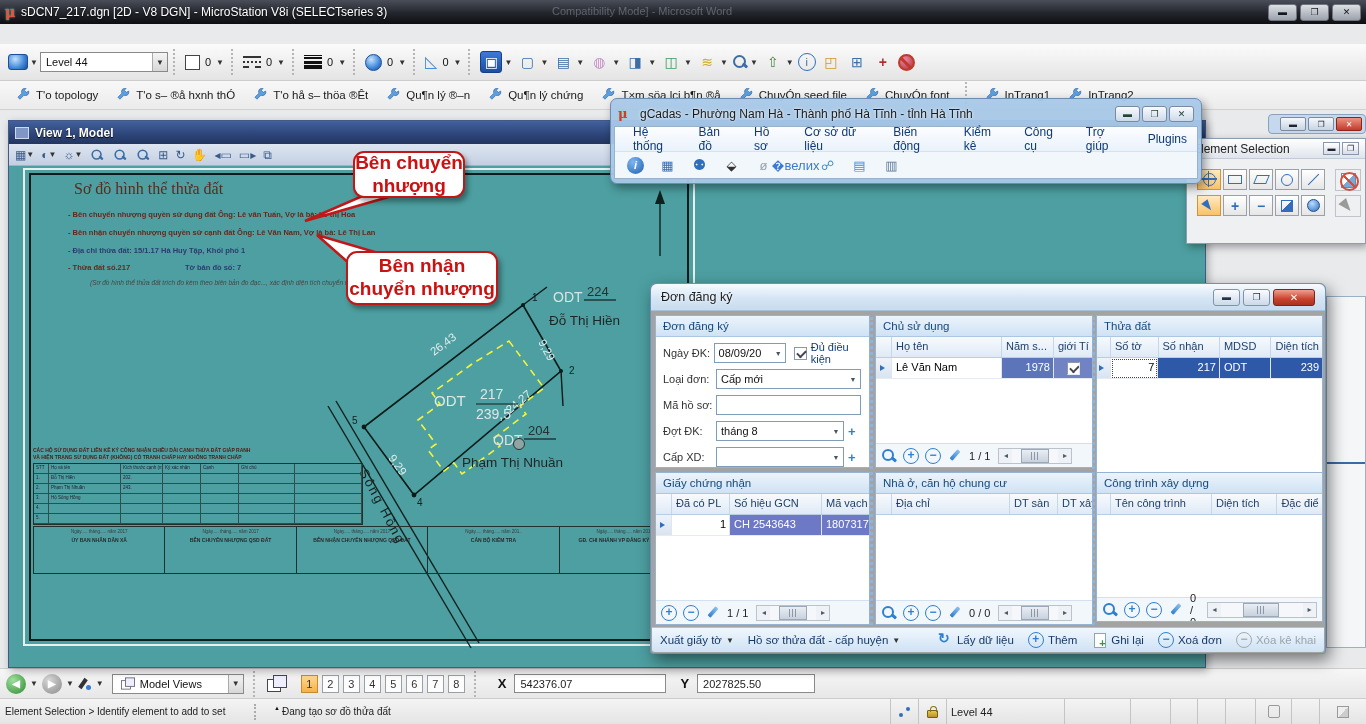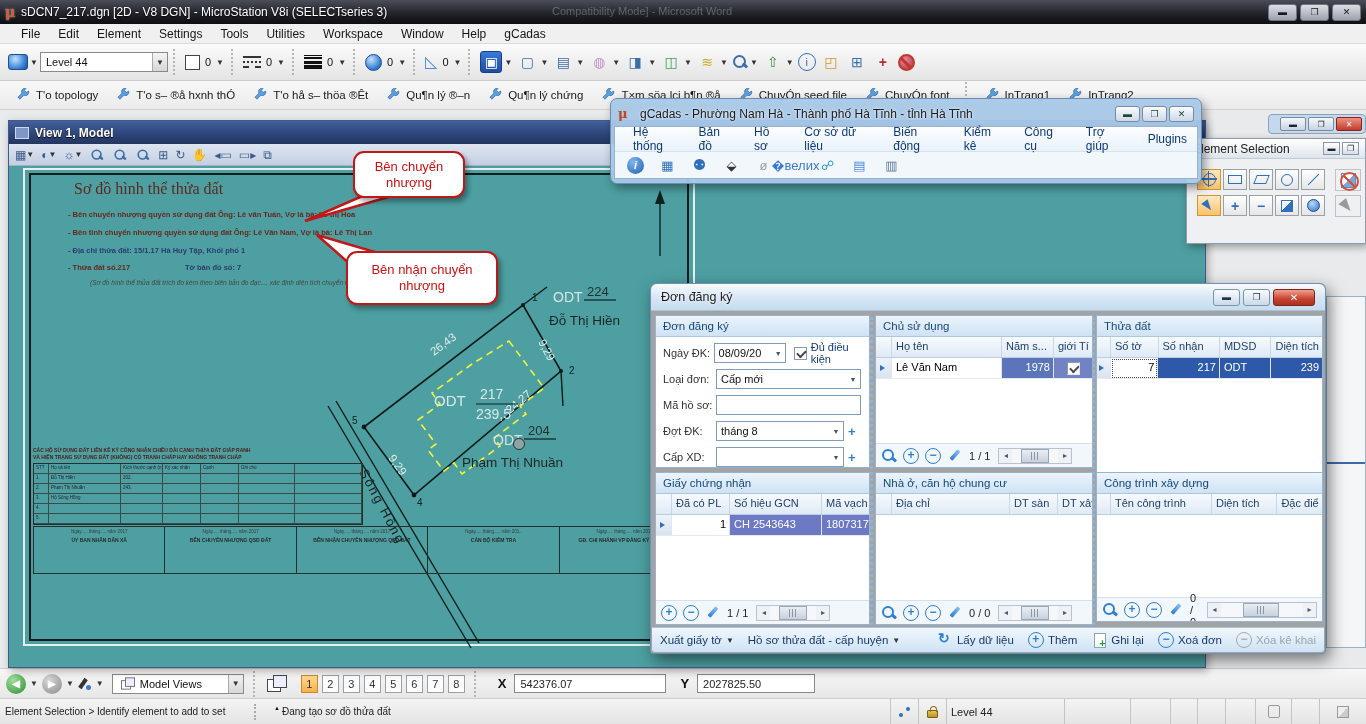--- a/index.html
+++ b/index.html
@@ -62,21 +62,21 @@
 .mtbl{position:absolute;left:23px;top:281px;width:330px}
 .mcap{font-size:5px;font-weight:bold;color:#4c2018;line-height:7px;white-space:nowrap;overflow:hidden}
 .mgrid{margin-top:2px;border:1px solid #22302e;display:grid;grid-template-columns:15px 72px 42px 38px 38px 56px 1fr;grid-auto-rows:10px;font-size:4.5px;color:#223}
 .mgrid>span{border-right:1px solid #3a4a48;border-bottom:1px solid #3a4a48;overflow:hidden;white-space:nowrap;padding:1px 1px 0 2px}
 .sigrow{position:absolute;left:23px;top:360px;width:658px;height:48px;display:flex}
 .sig{flex:1;border:1px solid #22302e;border-left:none;padding:2px;text-align:center}
 .sig:first-child{border-left:1px solid #22302e}
 .sig .d{font-size:4.5px;color:#3a3a3a}
 .sig .r{font-size:5px;font-weight:bold;color:#2a2a2a;margin-top:3px;line-height:6px}
 
-.callout{position:absolute;background:#fff;border:2.5px solid #c01818;border-radius:11px;box-shadow:3px 4px 5px rgba(0,0,0,.35);display:flex;align-items:center;justify-content:flex-end;text-align:center;color:#cc1111;font-weight:normal;font-size:13px;line-height:1.2;z-index:6}
+.callout{position:absolute;background:#fff;border:2.5px solid #c01818;border-radius:11px;box-shadow:3px 4px 5px rgba(0,0,0,.35);display:flex;align-items:center;justify-content:flex-end;text-align:center;color:#cc1111;font-weight:bold;font-size:19px;line-height:1.2;z-index:6}
 .tail{position:absolute;z-index:5}
 
 
 .gcadas{position:absolute;left:610px;top:98px;width:592px;height:86px;background:rgba(168,200,232,.95);border:1px solid #6d8cb0;border-radius:7px;box-shadow:3px 4px 10px rgba(0,0,0,.4);padding:3px;z-index:30}
 .gc-title{height:24px;display:flex;align-items:center;padding:0 4px}
 .gc-title .t{font-size:12px;color:#1a1a1a;margin-left:6px;text-shadow:0 0 3px #fff}
 .gc-btn{width:25px;height:16px;border:1px solid #7a8ba0;border-radius:3px;background:linear-gradient(#f8fbff,#cdd9e8);color:#243;font-size:9px;display:flex;align-items:center;justify-content:center;margin-left:2px}
 .gc-body{background:#f2f7fc;border:1px solid #98b2cc;height:53px}
 .gc-menu{height:25px;display:flex;align-items:center;padding-left:8px;background:linear-gradient(#fcfdff,#e9f2fb);border-bottom:1px solid #d5e2ef}
 .gc-menu span{font-size:12px;color:#0f3a78;padding:0 10px}
@@ -206,32 +206,20 @@
     <span class="app-ico">μ</span>
     <span class="title-text">sDCN7_217.dgn [2D - V8 DGN] - MicroStation V8i (SELECTseries 3)</span>
     <span class="bg-hint">Compatibility Mode] - Microsoft Word</span>
     <div class="winbtns">
       <span class="winbtn">▬</span>
       <span class="winbtn">❐</span>
       <span class="winbtn">✕</span>
     </div>
   </div>
 
-  <div class="menubar">
-    <span class="menu-item">File</span>
-    <span class="menu-item">Edit</span>
-    <span class="menu-item">Element</span>
-    <span class="menu-item">Settings</span>
-    <span class="menu-item">Tools</span>
-    <span class="menu-item">Utilities</span>
-    <span class="menu-item">Workspace</span>
-    <span class="menu-item">Window</span>
-    <span class="menu-item">Help</span>
-    <span class="menu-item">gCadas</span>
-  </div>
 
   <div class="toolbar1">
     <span class="tbtn">
         <span class="ic-sphere" style="border-radius:3px;width:20px;height:16px"></span>
         <span class="caret">▼</span>
       </span>
     <div class="combo" style="width:128px">
         <span>Level 44</span>
         <span class="caretbox">▼</span>
       </div>
@@ -416,21 +404,21 @@
       <span class="vtb-ic">◂▭</span>
       <span class="vtb-ic">▭▸</span>
       <span class="vtb-ic">⧉</span>
     </div>
     <div class="view-content">
       <div class="sheet-outer"></div>
       <div class="sheet-inner"></div>
 
       <div class="map-title">Sơ đồ hình thể thửa đất</div>
       <div class="map-line" style="left:58px;top:44px">- Bên chuyển nhượng quyền sử dụng đất Ông: Lê văn Tuấn, Vợ là bà: Lê thị Hoa</div>
-      <div class="map-line" style="left:58px;top:62px">- Bên tỉnh chuyển nhượng quyền sử dụng đất Ông: Lê Văn Nam, Vợ là bà: Lê Thị Lan</div>
+      <div class="map-line" style="left:58px;top:62px">- Bên nhận chuyển nhượng quyền sử cạnh đất Ông: Lê Văn Nam, Vợ là bà: Lê Thị Lan</div>
       <div class="map-line" style="left:58px;top:80px;color:#2b3c6e">- Địa chỉ thửa đất: 15/1.17 Hà Huy Tập, Khối phố 1</div>
       <div class="map-line" style="left:58px;top:97px">- Thửa đất số.217</div>
       <div class="map-line" style="left:175px;top:97px;color:#2b3c6e">Tờ bản đồ số: 7</div>
       <div class="map-note" style="left:80px;top:113px">(Sơ đồ hình thể thửa đất trích đo kèm theo biên bản đo đạc..., xác định diện tích chuyển nhượng)</div>
 
       <svg class="mapsvg" width="1196" height="503" viewBox="0 0 1196 503">
 
         <line x1="318" y1="240" x2="461" y2="482" stroke="#10201e" stroke-width="1.4"></line>
         <line x1="326" y1="235" x2="469" y2="477" stroke="#10201e" stroke-width="1.4"></line>
 

